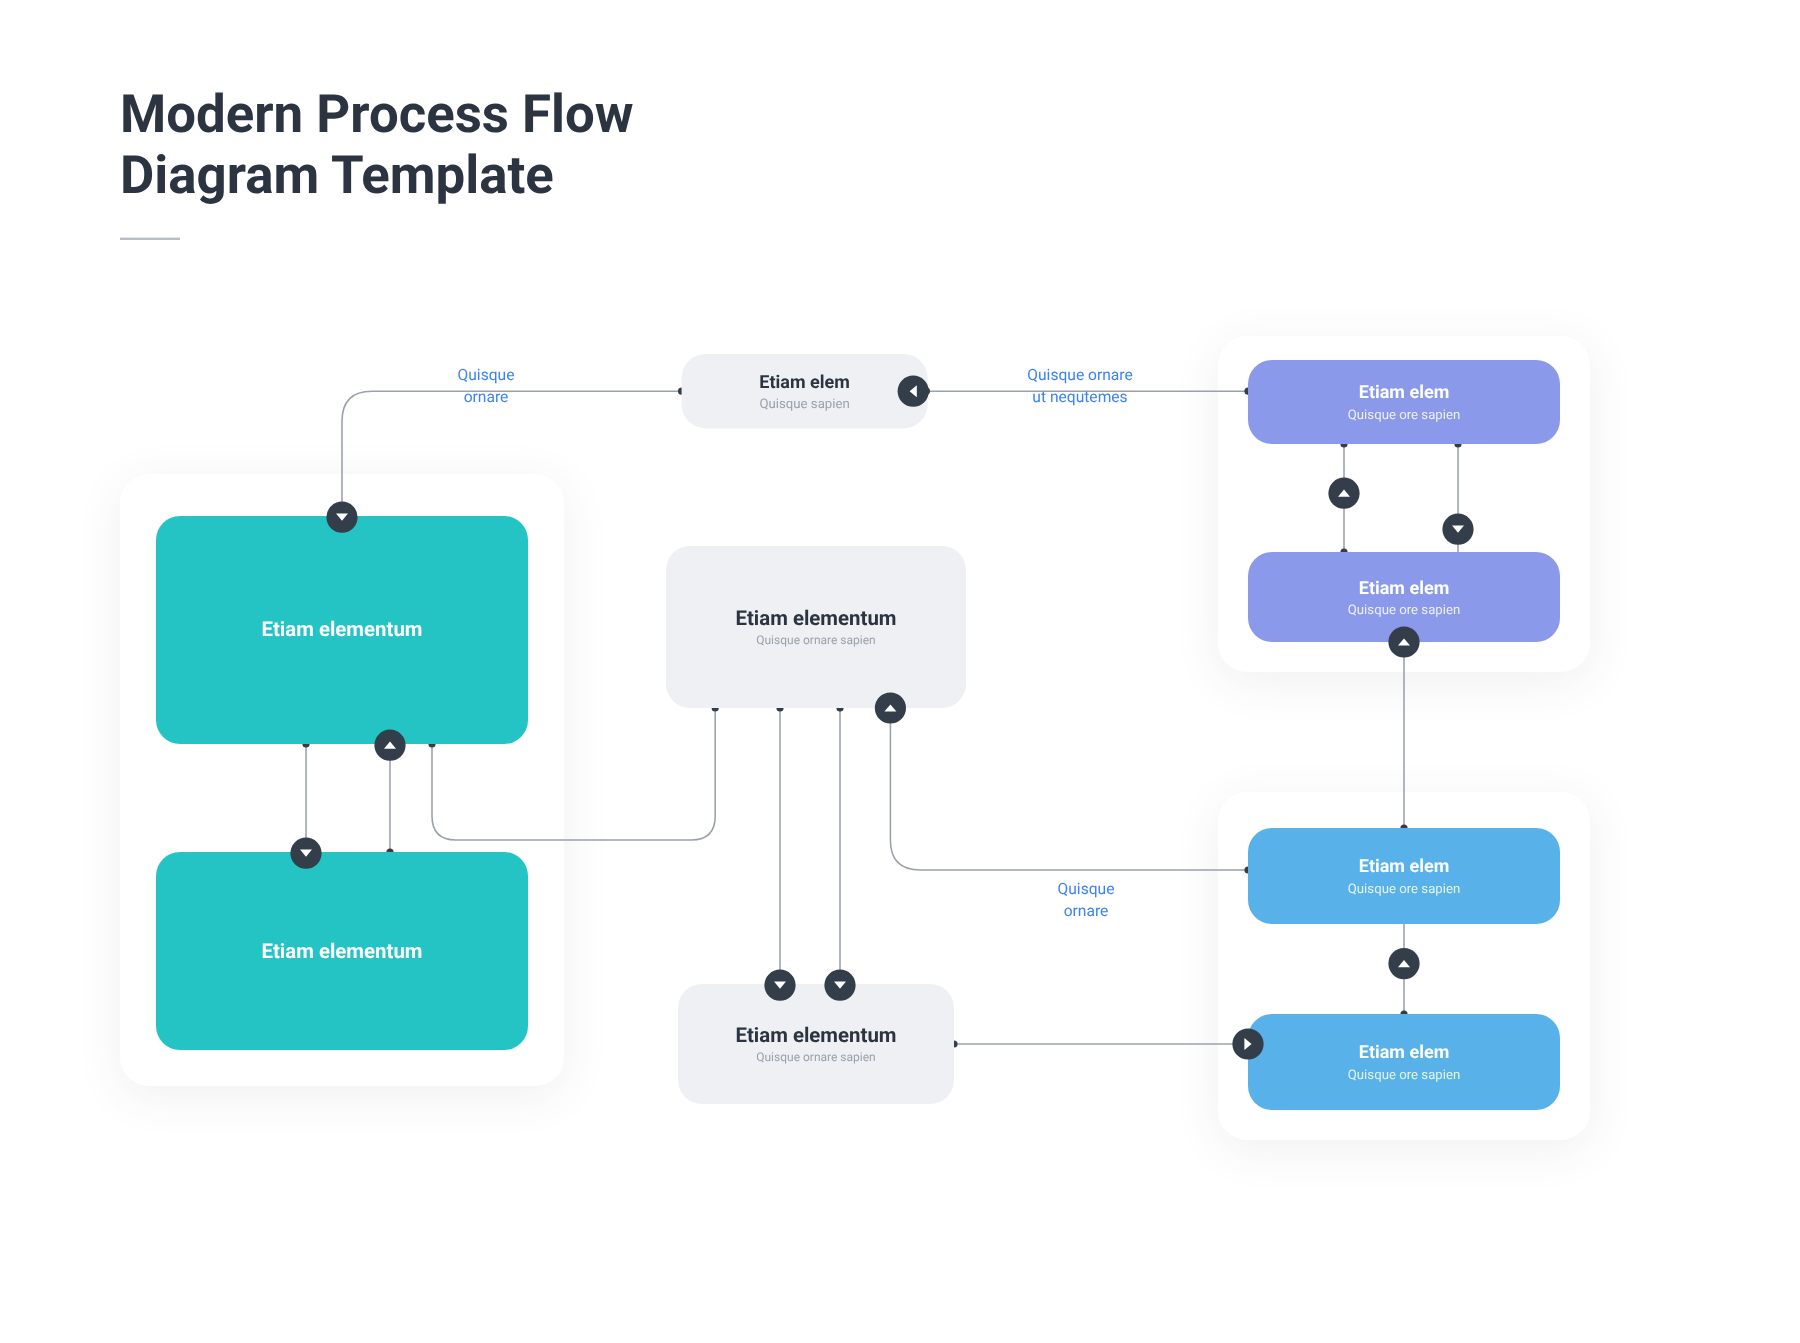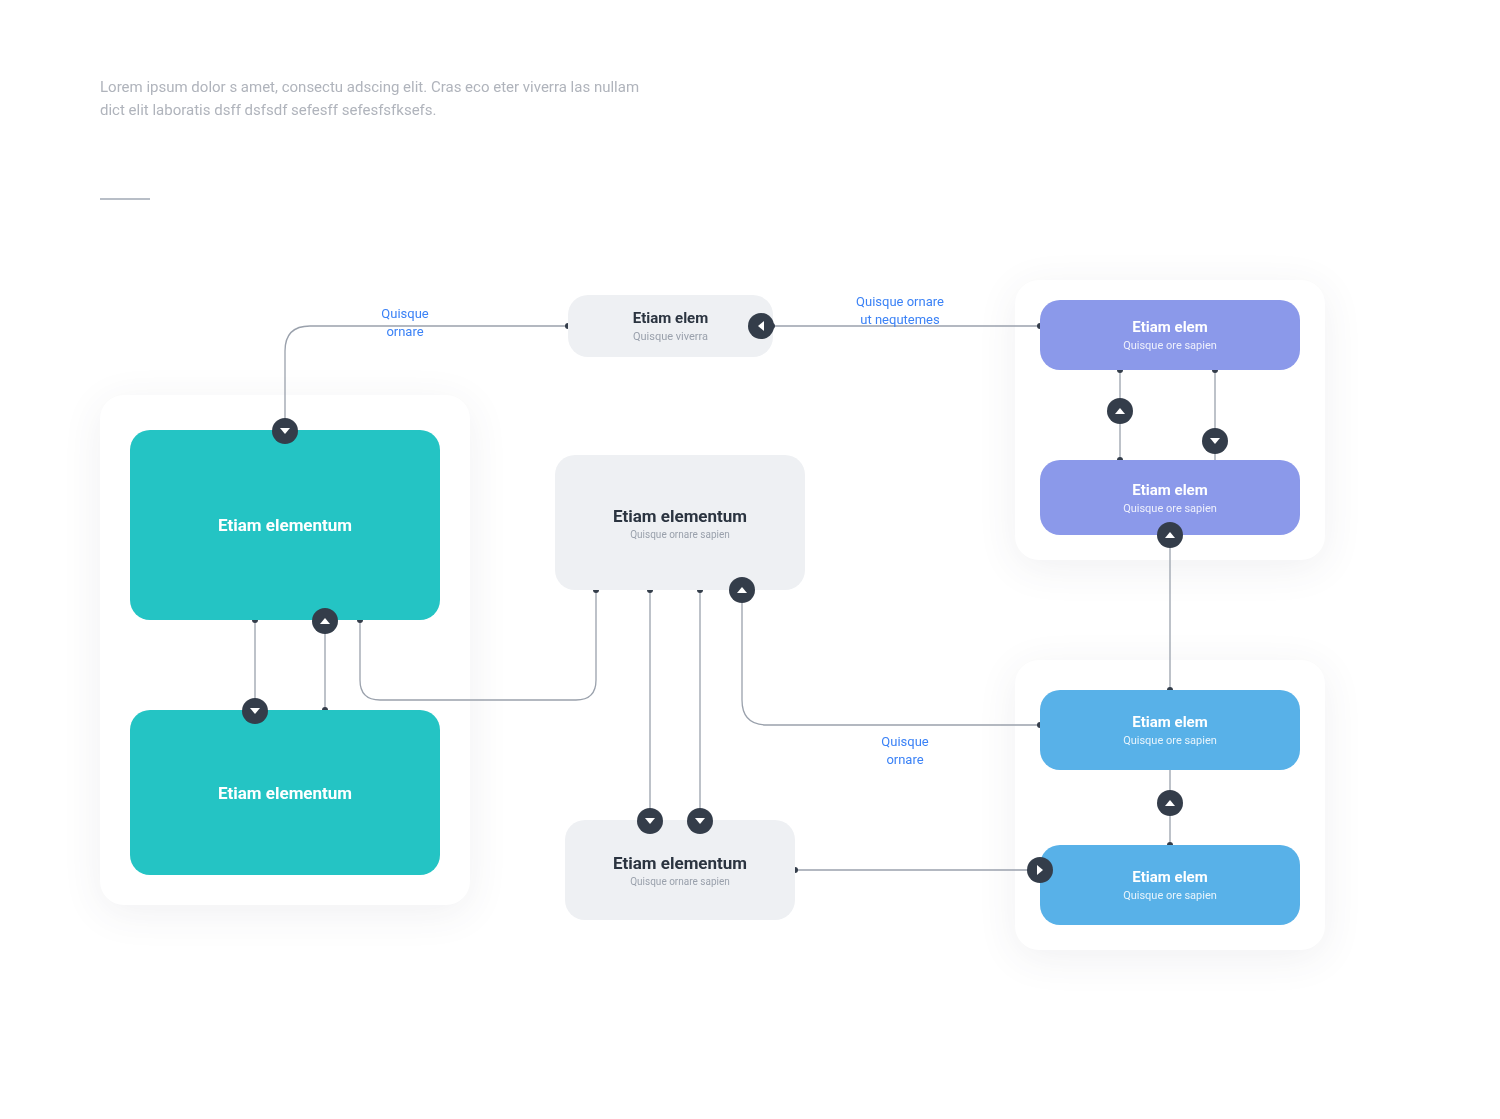--- a/index.html
+++ b/index.html
@@ -102,21 +102,21 @@
     border-radius: 50%;
     background: #343d4a;
   }
   svg.wires { position: absolute; left:0; top:0; width:1500px; height:1119px; pointer-events:none; }
   svg.wires path { stroke: #9aa1ac; stroke-width: 1.3; fill: none; }
 </style>
 </head>
 <body>
 
 <div class="header">
-  <p class="desc">Lorem ipsum dolor s amet, consectu adscing elit. Cras eco eter viverra las nullam dict elit laboratis dsff dsfsdf sefesff sefesfsfksefs.</p>
+  <h1 class="title">Modern Process Flow Diagram Template</h1>
 </div>
 <div class="hr-mark"></div>
 
 <div class="canvas">
 
   <div class="group-panel" style="left:100px; top:395px; width:370px; height:510px;"></div>
   <div class="group-panel" style="left:1015px; top:280px; width:310px; height:280px;"></div>
   <div class="group-panel" style="left:1015px; top:660px; width:310px; height:290px;"></div>
 
   <svg class="wires">
@@ -159,21 +159,21 @@
   <div class="conn-dot" style="left:697px; top:587px;"></div>
   <div class="conn-dot" style="left:593px; top:587px;"></div>
   <div class="conn-dot" style="left:357px; top:617px;"></div>
   <div class="conn-dot" style="left:252px; top:617px;"></div>
   <div class="conn-dot" style="left:322px; top:707px;"></div>
   <div class="conn-dot" style="left:792px; top:867px;"></div>
   <div class="conn-dot" style="left:1037px; top:722px;"></div>
 
   <div class="node grey small" style="left:568px; top:295px; width:205px; height:62px;">
     <div class="node-title">Etiam elem</div>
-    <div class="node-sub">Quisque viverra</div>
+    <div class="node-sub">Quisque sapien</div>
   </div>
 
   <div class="node teal" style="left:130px; top:430px; width:310px; height:190px;">
     <div class="node-title">Etiam elementum</div>
   </div>
   <div class="node teal" style="left:130px; top:710px; width:310px; height:165px;">
     <div class="node-title">Etiam elementum</div>
   </div>
 
   <div class="node grey" style="left:555px; top:455px; width:250px; height:135px;">
@@ -210,16 +210,16 @@
   <div class="arrow-dot up" style="left:1157px; top:522px;"></div>
   <div class="arrow-dot up" style="left:1157px; top:790px;"></div>
   <div class="arrow-dot up" style="left:729px; top:577px;"></div>
   <div class="arrow-dot up" style="left:312px; top:608px;"></div>
   <div class="arrow-dot down" style="left:242px; top:698px;"></div>
   <div class="arrow-dot down" style="left:637px; top:808px;"></div>
   <div class="arrow-dot down" style="left:687px; top:808px;"></div>
   <div class="arrow-dot right" style="left:1027px; top:857px;"></div>
 
   <div class="edge-label" style="left:350px; top:305px; width:110px;">Quisque<br>ornare</div>
-  <div class="edge-label" style="left:815px; top:293px; width:170px;">Quisque ornare<br>ut nequtemes</div>
+  <div class="edge-label" style="left:815px; top:305px; width:170px;">Quisque ornare<br>ut nequtemes</div>
   <div class="edge-label" style="left:850px; top:733px; width:110px;">Quisque<br>ornare</div>
 
 </div>
 
 </body></html>

